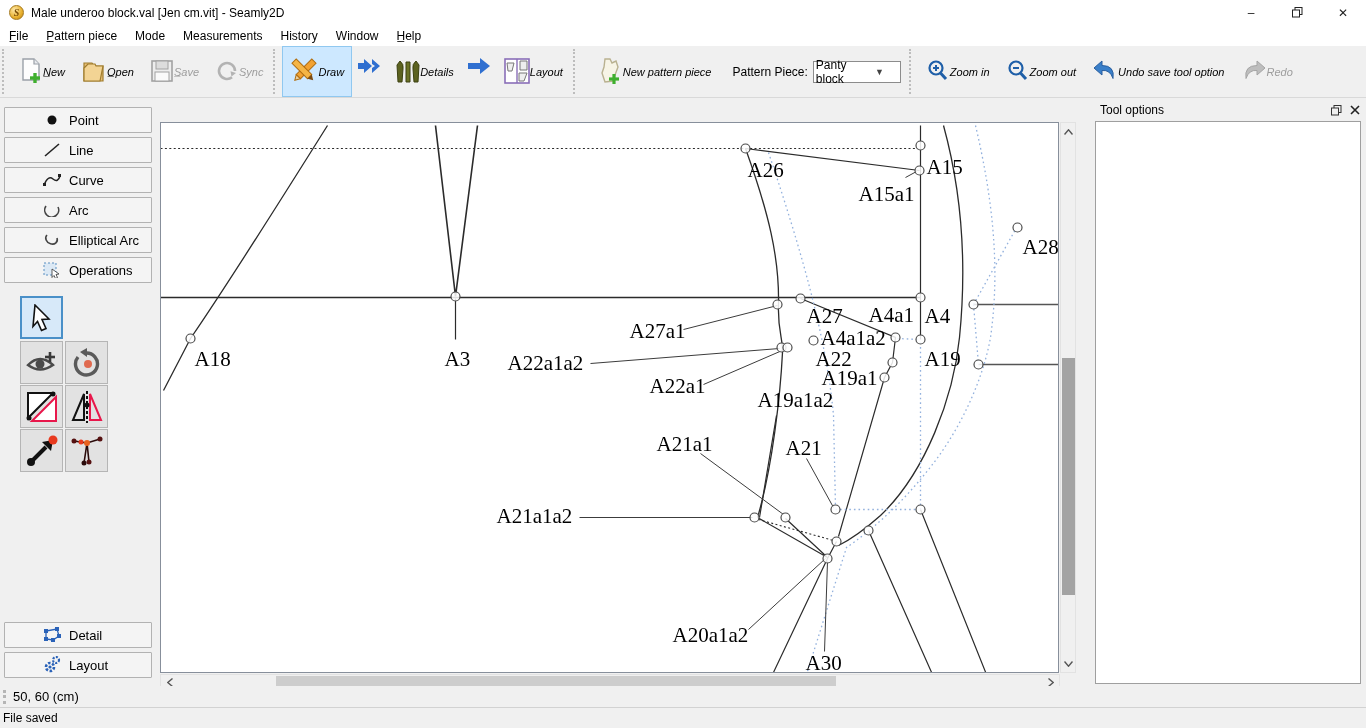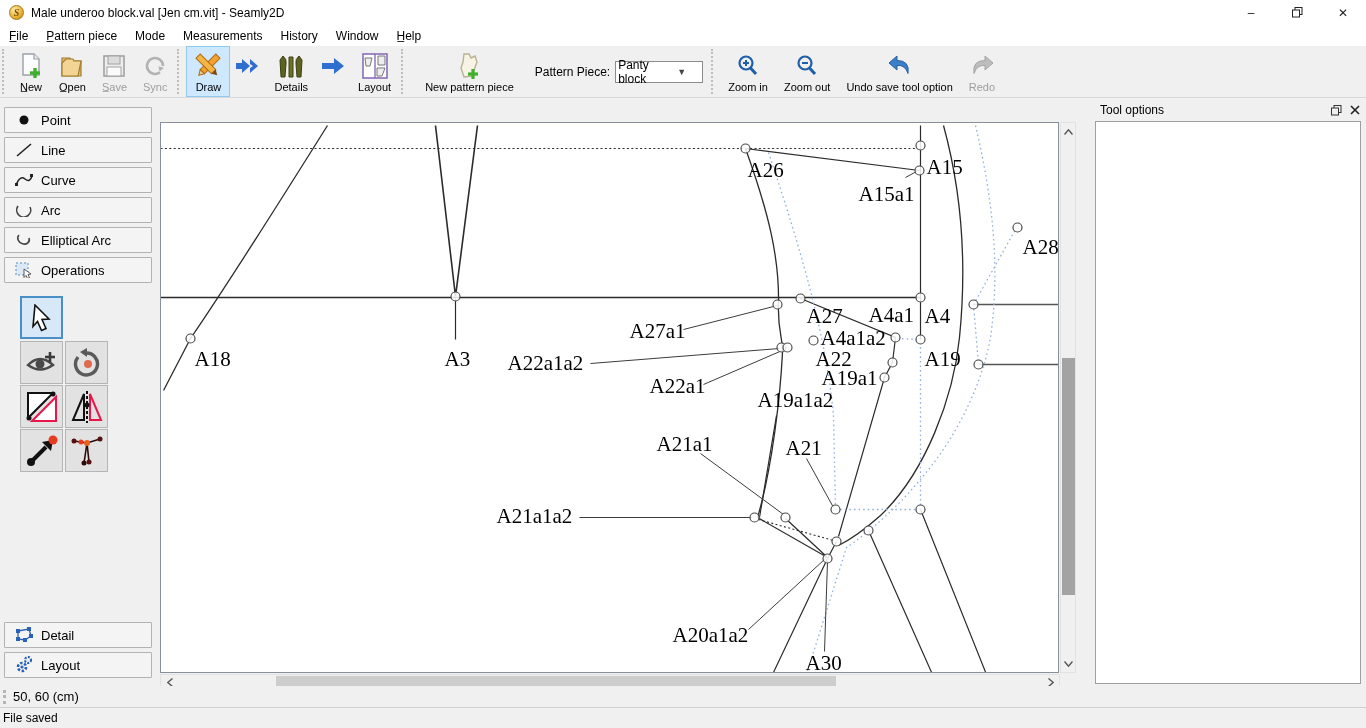--- a/index.html
+++ b/index.html
@@ -16,33 +16,33 @@
   .win-btns { margin-left:auto; display:flex; height:25px; }
   .win-btn { width:46px; height:25px; display:flex; align-items:center; justify-content:center; font-size:12px; color:#222; }
 
   
   .menubar { position:absolute; left:0; top:25px; width:1366px; height:21px; background:#ffffff; display:flex; align-items:center; font-size:12px; }
   .menu-item { padding:3px 9px; }
 
   
   .toolbar { position:absolute; left:0; top:46px; width:1366px; height:52px; background:#f0f0f0; border-bottom:1px solid #d9d9d9; display:flex; align-items:stretch; }
   .grip { width:7px; margin:3px 2px; border-left:2px dotted #bdbdbd; }
-  .tb-btn { display:flex; flex-direction:column; align-items:center; justify-content:flex-end; padding:3px 7px 3px 7px; font-size:11px; border:1px solid transparent; }
+  .tb-btn { display:flex; flex-direction:row; align-items:center; justify-content:flex-end; padding:3px 7px 3px 7px; font-size:11px; border:1px solid transparent;font-style:italic; }
   .tb-btn .ico { height:28px; display:flex; align-items:center; justify-content:center; margin-bottom:1px; }
   .tb-btn.disabled { color:#9d9d9d; }
   .tb-btn.selected { background:#cde8ff; border:1px solid #90c8f0; }
   .tb-sep-ico { display:flex; align-items:center; padding:0 5px 12px 5px; }
   .combo-row { display:flex; align-items:center; padding:0 6px; font-size:12px; }
   .combo { margin-left:5px; width:88px; height:22px; background:#fff; border:1px solid #8c8c8c; display:flex; align-items:center; font-size:12px; }
   .combo span { flex:1; padding-left:2px; }
   .combo .dd { width:16px; color:#444; font-size:9px; text-align:center; }
 
   
   .left-panel { position:absolute; left:0; top:98px; width:159px; height:586px; background:#f0f0f0; }
-  .cat-btn { position:absolute; left:4px; width:148px; height:26px; background:#f4f4f4; border:1px solid #b2b2b2; border-radius:1px; display:flex; align-items:center; font-size:13px; }
+  .cat-btn { position:absolute; left:4px; width:148px; height:26px; background:#f4f4f4; border:1px solid #b2b2b2; border-radius:1px; display:flex; align-items:center; font-size:13px;padding-left:28px; }
   .cat-btn .cico { width:22px; margin:0 6px 0 8px; display:flex; justify-content:center; }
   .tool-btn { position:absolute; width:43px; height:43px; background:#e2e2e2; border:1px solid #b5b5b5; display:flex; align-items:center; justify-content:center; }
   .tool-btn.sel { background:#d7e9f9; border:2px solid #4a90c8; }
 
   
   .canvas-wrap { position:absolute; left:160px; top:122px; width:916px; height:400px; }
   .canvas { position:absolute; left:0; top:0; width:899px; height:551px; background:#fff; border:1px solid #878f9b; }
   .vscroll { position:absolute; left:900px; top:0; width:16px; height:551px; background:#f0f0f0; border:1px solid #e2e2e2; }
   .vthumb { position:absolute; left:1px; top:235px; width:13px; height:237px; background:#a3a3a3; }
   .hscroll { position:absolute; left:0; top:552px; width:900px; height:16px; background:#f0f0f0; border:1px solid #e2e2e2; }

